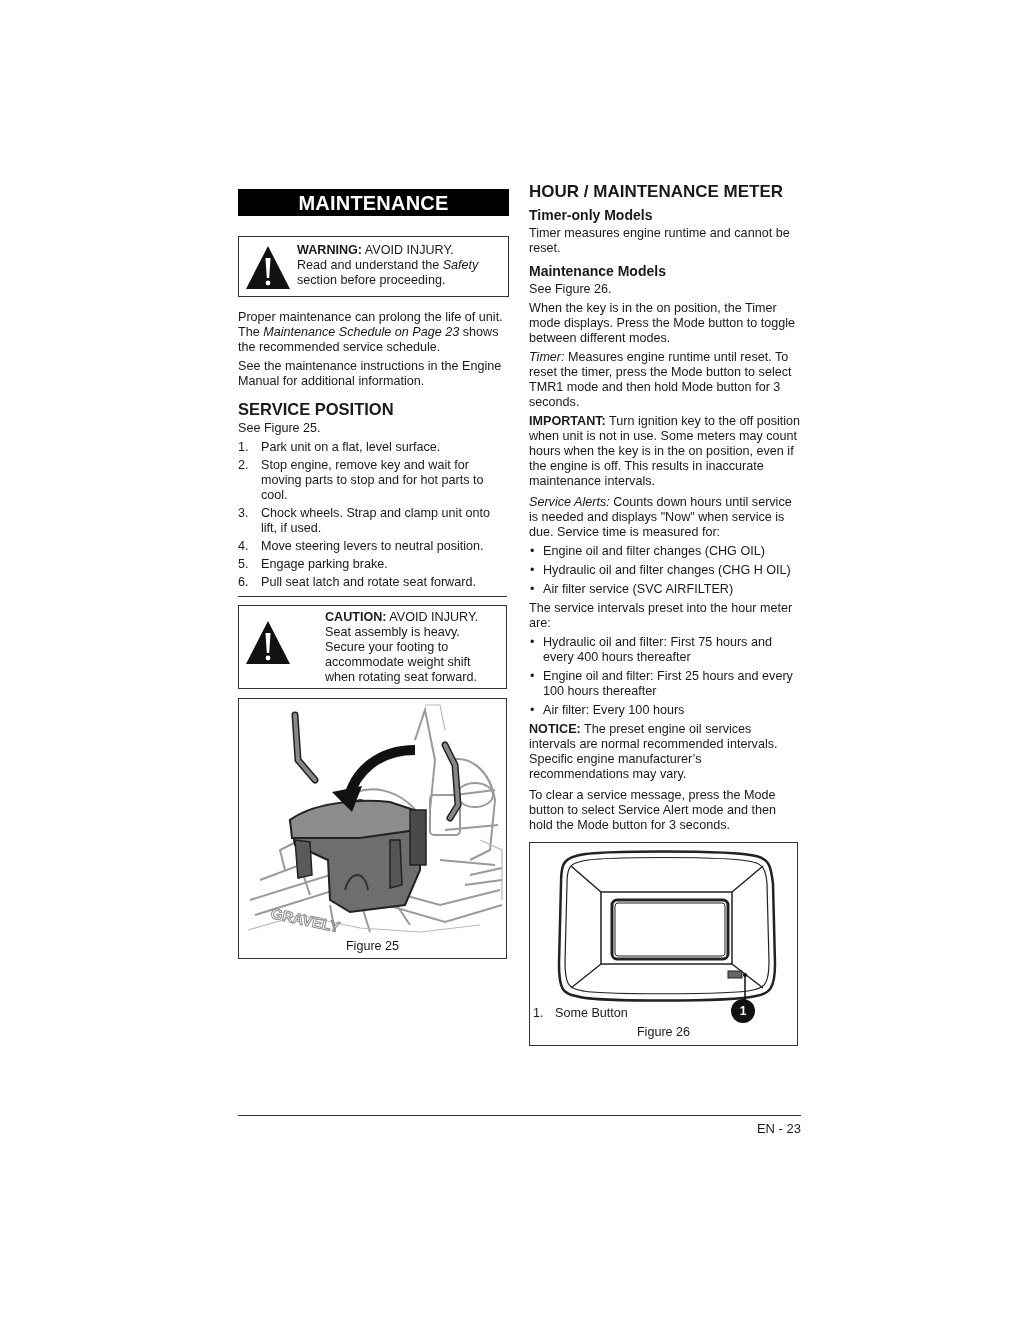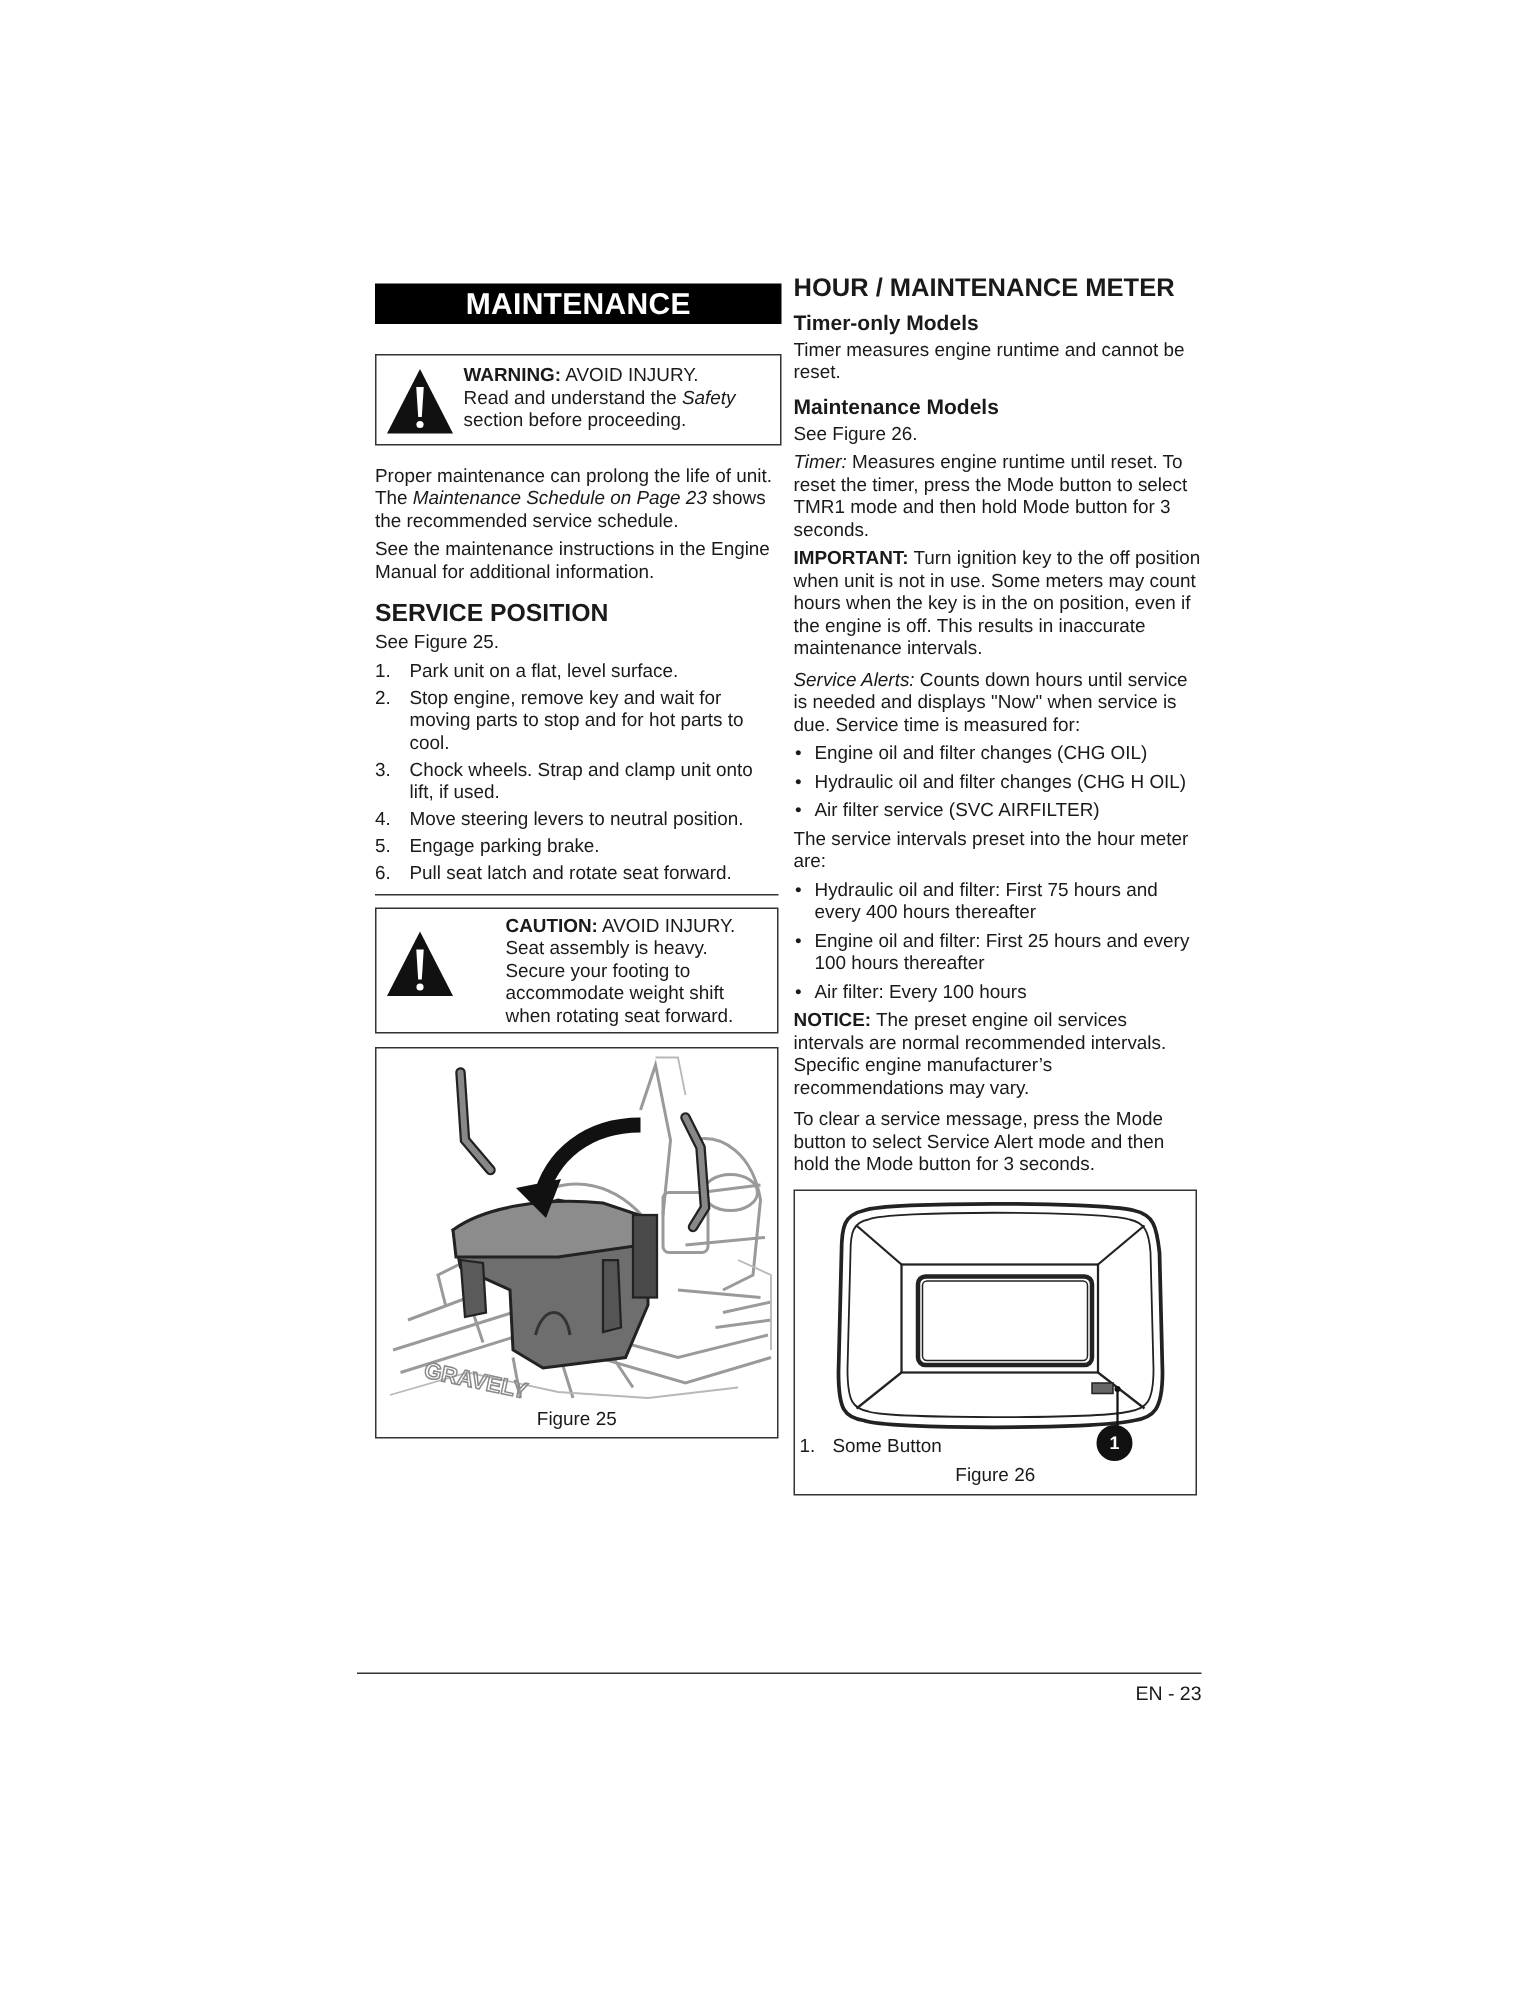--- a/index.html
+++ b/index.html
@@ -1,19 +1,19 @@
 <!DOCTYPE html>
 <html><head>
 <meta charset="utf-8">
 <style>
   html, body { margin: 0; padding: 0; background: #ffffff; }
   body { width: 1024px; height: 1326px; position: relative; overflow: hidden;
          font-family: "Liberation Sans", sans-serif; color: #1a1a1a; }
   .col { position: absolute; font-size: 12.6px; line-height: 15px; }
-  .col-left { left: 250px; top: 189px; width: 271px; }
+  .col-left { left: 238px; top: 189px; width: 271px; }
   .col-right { left: 529px; top: 182px; width: 272px; }
   .title-bar { background: #000; color: #fff; font-weight: bold; font-size: 20px;
                text-align: center; height: 27px; line-height: 28px; letter-spacing: 0.2px; }
   .alert-box { border: 1.5px solid #333; display: flex; align-items: flex-start; box-sizing: border-box; }
   .alert-icon { width: 58px; flex: 0 0 58px; display: flex; justify-content: center; }
   .alert-text { padding-top: 8px; padding-right: 4px; }
   .alert-text b { font-weight: bold; }
   p { margin: 0 0 4px 0; }
   h2 { font-size: 16.5px; font-weight: bold; margin: 0 0 2px 0; line-height: 20px; }
   h3 { font-size: 14px; font-weight: bold; margin: 0 0 2px 0; line-height: 18px; }
@@ -147,20 +147,21 @@
 </div>
 
 <div class="col col-right">
   <h2 style="font-size:17px; margin-bottom:4px;">HOUR / MAINTENANCE METER</h2>
 
   <h3>Timer-only Models</h3>
   <p style="margin-bottom:6px;">Timer measures engine runtime and cannot be reset.</p>
 
   <h3>Maintenance Models</h3>
   <p>See Figure 26.</p>
+  <p>When the key is in the on position, the Timer mode displays. Press the Mode button to toggle between different modes.</p>
   <p><i>Timer:</i><span> Measures engine runtime until reset. To reset the timer, press the Mode button to select TMR1 mode and then hold Mode button for 3 seconds.</span></p>
   <p style="margin-bottom:6px;"><b>IMPORTANT:</b><span> Turn ignition key to the off position when unit is not in use. Some meters may count hours when the key is in the on position, even if the engine is off. This results in inaccurate maintenance intervals.</span></p>
   <p><i>Service Alerts:</i><span> Counts down hours until service is needed and displays "Now" when service is due. Service time is measured for:</span></p>
 
   <ul class="bul">
     <li>
         <span class="dot">•</span>
         <span>Engine oil and filter changes (CHG OIL)</span>
       </li>
     <li>

